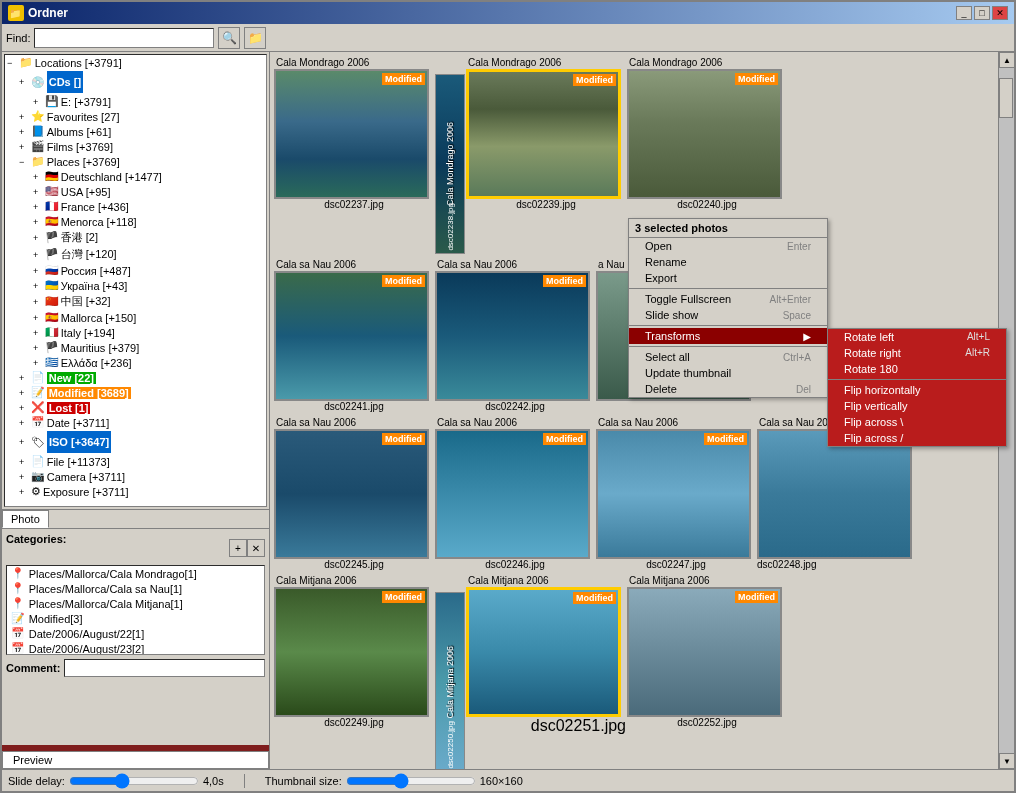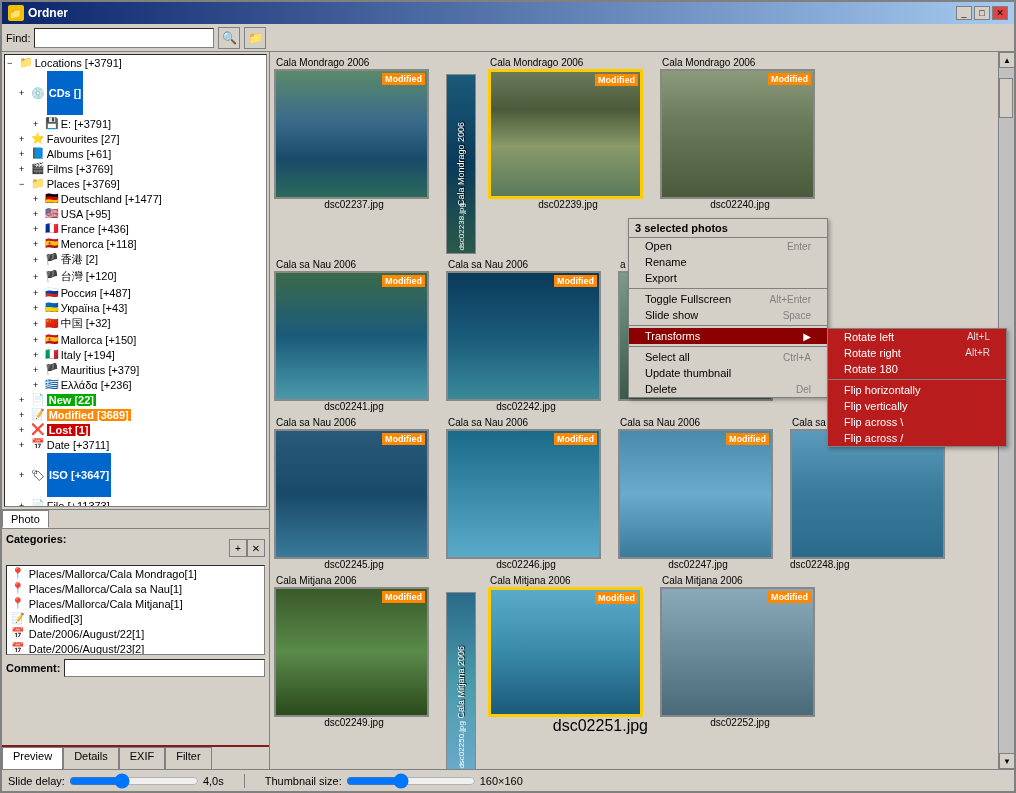--- a/index.html
+++ b/index.html
@@ -24,34 +24,34 @@
     
     .left-panel { width: 268px; border-right: 1px solid #808080; display: flex; flex-direction: column; background: #d4d0c8; }
     .tree-area { flex: 1; overflow: auto; border: 1px inset #808080; background: white; margin: 2px; }
     .tree-item { padding: 1px 2px; cursor: pointer; display: flex; align-items: center; gap: 2px; white-space: nowrap; }
     .tree-indent-1 { padding-left: 14px; }
     .tree-indent-2 { padding-left: 28px; }
     .expand-icon { font-size: 9px; width: 10px; }
     .highlight-green { background: #00aa00; color: white; font-weight: bold; padding: 0 2px; }
     .highlight-orange { background: #ff8800; color: white; font-weight: bold; padding: 0 2px; }
     .highlight-red { background: #cc0000; color: white; font-weight: bold; padding: 0 2px; }
-    .highlight-blue { background: #0066cc; color: white; font-weight: bold; padding: 16px 2px; }
+    .highlight-blue { background: #0066cc; color: white; font-weight: bold; padding: 5px 2px; }
 
     
     .photo-panel { border-top: 1px solid #808080; height: 260px; display: flex; flex-direction: column; }
     .photo-tabs { display: flex; border-bottom: 1px solid #808080; }
     .photo-tab { padding: 2px 8px; cursor: pointer; border: 1px solid #808080; background: #d4d0c8; margin-right: 2px; font-size: 11px; }
     .photo-tab.active { background: white; border-bottom: 1px solid white; }
     .photo-tab-content { padding: 4px; flex: 1; }
     .categories-label { font-size: 11px; margin-bottom: 20px; font-weight: bold; }
     .categories-toolbar { display: flex; justify-content: flex-end; margin-bottom: 2px; }
     .cat-btn { width: 18px; height: 18px; border: 1px solid #808080; background: #d4d0c8; cursor: pointer; display: flex; align-items: center; justify-content: center; font-size: 10px; }
     .categories-list { border: 1px inset #808080; background: white; height: 90px; overflow: auto; }
     .cat-item { padding: 1px 4px; display: flex; align-items: center; gap: 4px; cursor: pointer; }
-    .bottom-tabs { display: flex; border-top: 2px solid #7f1d1d; height: 24px; }
+    .bottom-tabs { display: flex; border-top: 6px solid #7f1d1d; height: 24px; flex-direction: column; }
     .bottom-tab { padding: 2px 10px; cursor: pointer; border: 1px solid #808080; background: #d4d0c8; font-size: 11px; border-bottom: none; }
     .bottom-tab.active { background: white; }
 
     
     .right-panel { flex: 1; display: flex; flex-direction: column; overflow: hidden; }
     .thumbnails-tab { border-bottom: 1px solid #808080; padding: 2px 8px; background: white; border: 1px solid #808080; display: inline-block; margin: 2px 2px 0 2px; font-size: 11px; }
     .thumbnails-area { flex: 1; overflow: auto; background: #d4d0c8; padding: 4px; position: relative; }
     
     
     .thumb-item { position: relative; width: 160px; cursor: pointer; }
@@ -75,21 +75,21 @@
     
     .status-bar { height: 22px; background: #d4d0c8; border-top: 1px solid #808080; display: flex; align-items: center; padding: 0 6px; gap: 16px; font-size: 11px; }
     .status-section { display: flex; align-items: center; gap: 4px; }
     .status-divider { width: 1px; height: 14px; background: #808080; margin: 0 4px; }
 
     
     .photo-cala-mondrago-1 { background: linear-gradient(135deg, #4a8fa0 0%, #2a5f6a 40%, #1a3f4a 100%); }
     .photo-cala-mondrago-3 { background: linear-gradient(135deg, #8a7a5a 0%, #6a5a3a 50%, #4a3a2a 100%); }
     .photo-cala-mondrago-4 { background: linear-gradient(135deg, #2a6a4a 0%, #5a8a5a 50%, #8aaa6a 100%); }
 
-    .thumb-row { display: flex; gap: 12px; margin-bottom: 4px; align-items: flex-start; }
+    .thumb-row { display: flex; gap: 1px; margin-bottom: 4px; align-items: flex-start; }
 
     .scrollbar-right { width: 16px; background: #d4d0c8; border-left: 1px solid #808080; display: flex; flex-direction: column; }
     .scroll-btn { width: 16px; height: 16px; background: #d4d0c8; border: 1px solid #808080; display: flex; align-items: center; justify-content: center; font-size: 8px; cursor: pointer; }
     .scroll-track { flex: 1; background: #c0c0c0; position: relative; }
     .scroll-thumb { width: 14px; height: 40px; background: #d4d0c8; border: 1px solid #808080; position: absolute; top: 10px; }
 
     .thumb-photo { width: 155px; height: 155px; border: 1px solid #888; display: flex; align-items: center; justify-content: center; overflow: hidden; }
     
     input[type=range] { width: 100px; height: 14px; cursor: pointer; }
   </style>

